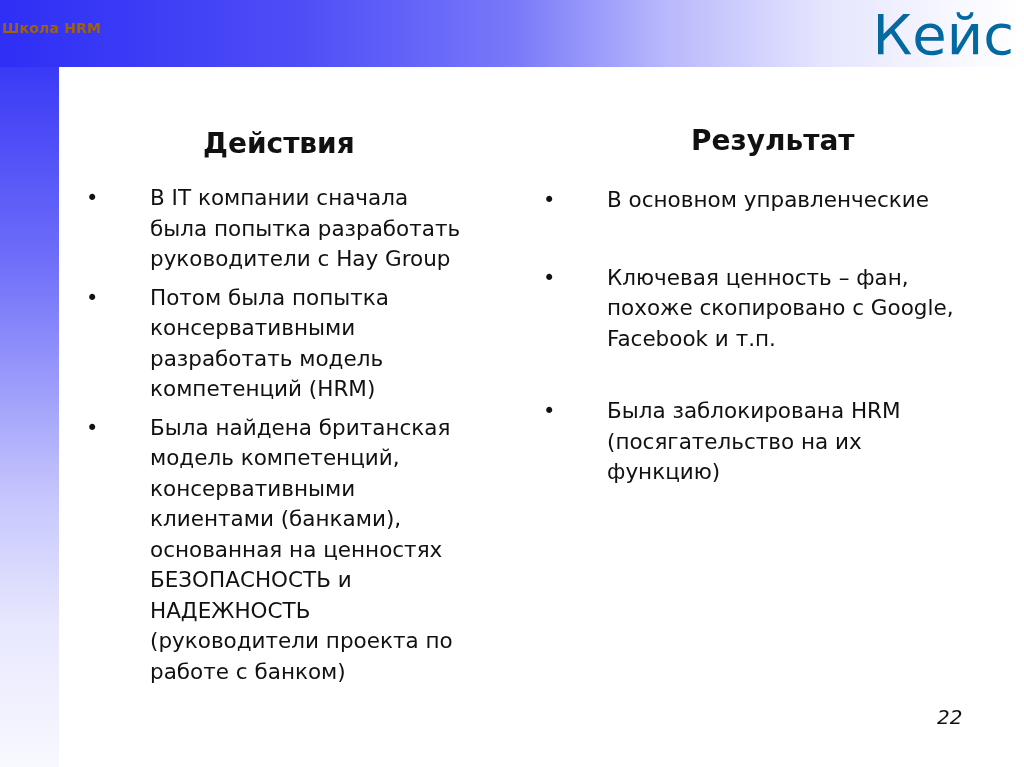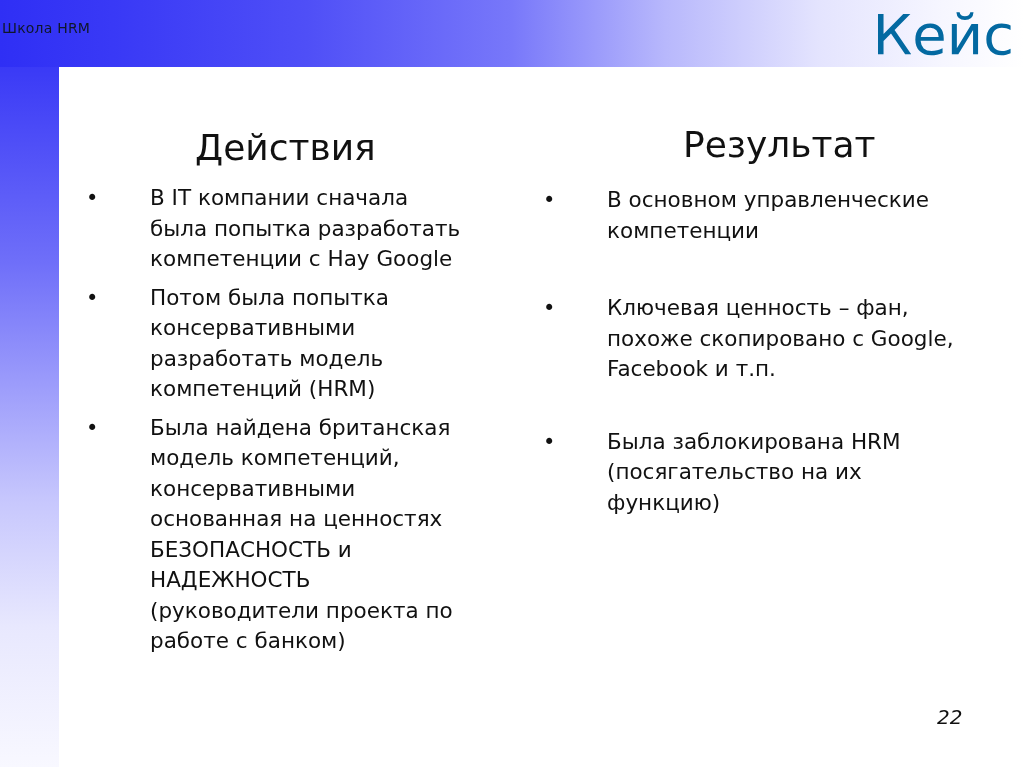--- a/index.html
+++ b/index.html
@@ -24,47 +24,48 @@
     .left-bar {
       position: absolute;
       left: 0; top: 67px;
       width: 59px; height: 700px;
       background: linear-gradient(to bottom, #3a3af6 0%, #6f6ff9 28%, #9b9bfb 45%, #c7c7fd 62%, #e8e8fe 80%, #f8f8ff 100%);
     }
     .logo {
       position: absolute;
       left: 2px; top: 20px;
       font-family: "DejaVu Sans", sans-serif;
-      font-weight: normal;
+      font-weight: bold;
       font-size: 14px;
-      color: #0f172a;
+      color: #a16207;
       letter-spacing: 0.2px;
     }
     .slide-title {
       position: absolute;
       right: 10px; top: 2px;
       font-family: "DejaVu Sans", sans-serif;
       font-size: 56px;
       font-weight: normal;
       color: #0369a1;
       line-height: 66px;
     }
     .column {
       position: absolute;
       top: 0;
     }
     .col-left { left: 78px; width: 430px; }
     .col-right { left: 535px; width: 470px; }
     .col-heading {
       position: absolute;
       font-family: "DejaVu Sans", sans-serif;
-      font-weight: normal;
-      font-size: 36px;
+      font-weight: bold;
+      font-size: 28px;
       color: #111;
       white-space: nowrap;
+      margin-left: 8px;
     }
     .col-left .col-heading { top: 127px; left: 117px; }
     .col-right .col-heading { top: 124px; left: 148px; }
     ul.bullets {
       list-style: none;
       margin: 0;
       padding: 0;
       position: absolute;
       left: 0;
     }
@@ -106,50 +107,50 @@
 <div class="logo">Школа HRM</div>
 <div class="slide-title">Кейс</div>
 
 <div class="column col-left">
   <div class="col-heading">Действия</div>
   <ul class="bullets">
     <li>
       <span class="bullet">•</span>
       <span class="line">В IT компании сначала</span>
       <span class="line">была попытка разработать</span>
-      <span class="line">компетенции с Hay Google</span>
+      <span class="line">руководители с Hay Group</span>
     </li>
     <li>
       <span class="bullet">•</span>
       <span class="line">Потом была попытка</span>
       <span class="line">консервативными</span>
       <span class="line">разработать модель</span>
       <span class="line">компетенций (HRM)</span>
     </li>
     <li>
       <span class="bullet">•</span>
       <span class="line">Была найдена британская</span>
       <span class="line">модель компетенций,</span>
       <span class="line">консервативными</span>
+      <span class="line">клиентами (банками),</span>
       <span class="line">основанная на ценностях</span>
       <span class="line">БЕЗОПАСНОСТЬ и</span>
       <span class="line">НАДЕЖНОСТЬ</span>
       <span class="line">(руководители проекта по</span>
       <span class="line">работе с банком)</span>
     </li>
   </ul>
 </div>
 
 <div class="column col-right">
   <div class="col-heading">Результат</div>
   <ul class="bullets">
     <li>
       <span class="bullet">•</span>
       <span class="line">В основном управленческие</span>
-      <span class="line">компетенции</span>
     </li>
     <li>
       <span class="bullet">•</span>
       <span class="line">Ключевая ценность – фан,</span>
       <span class="line">похоже скопировано с Google,</span>
       <span class="line">Facebook и т.п.</span>
     </li>
     <li>
       <span class="bullet">•</span>
       <span class="line">Была заблокирована HRM</span>

